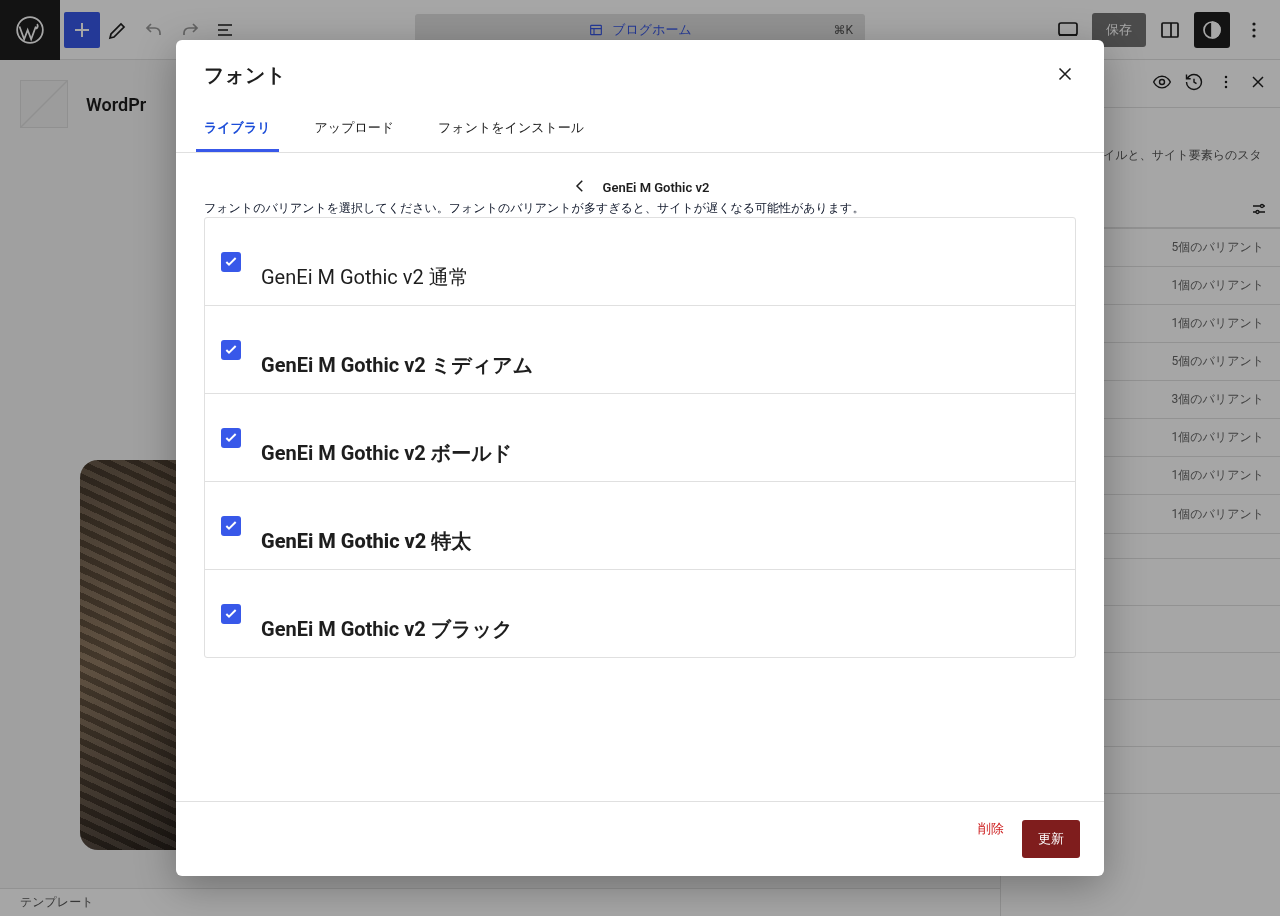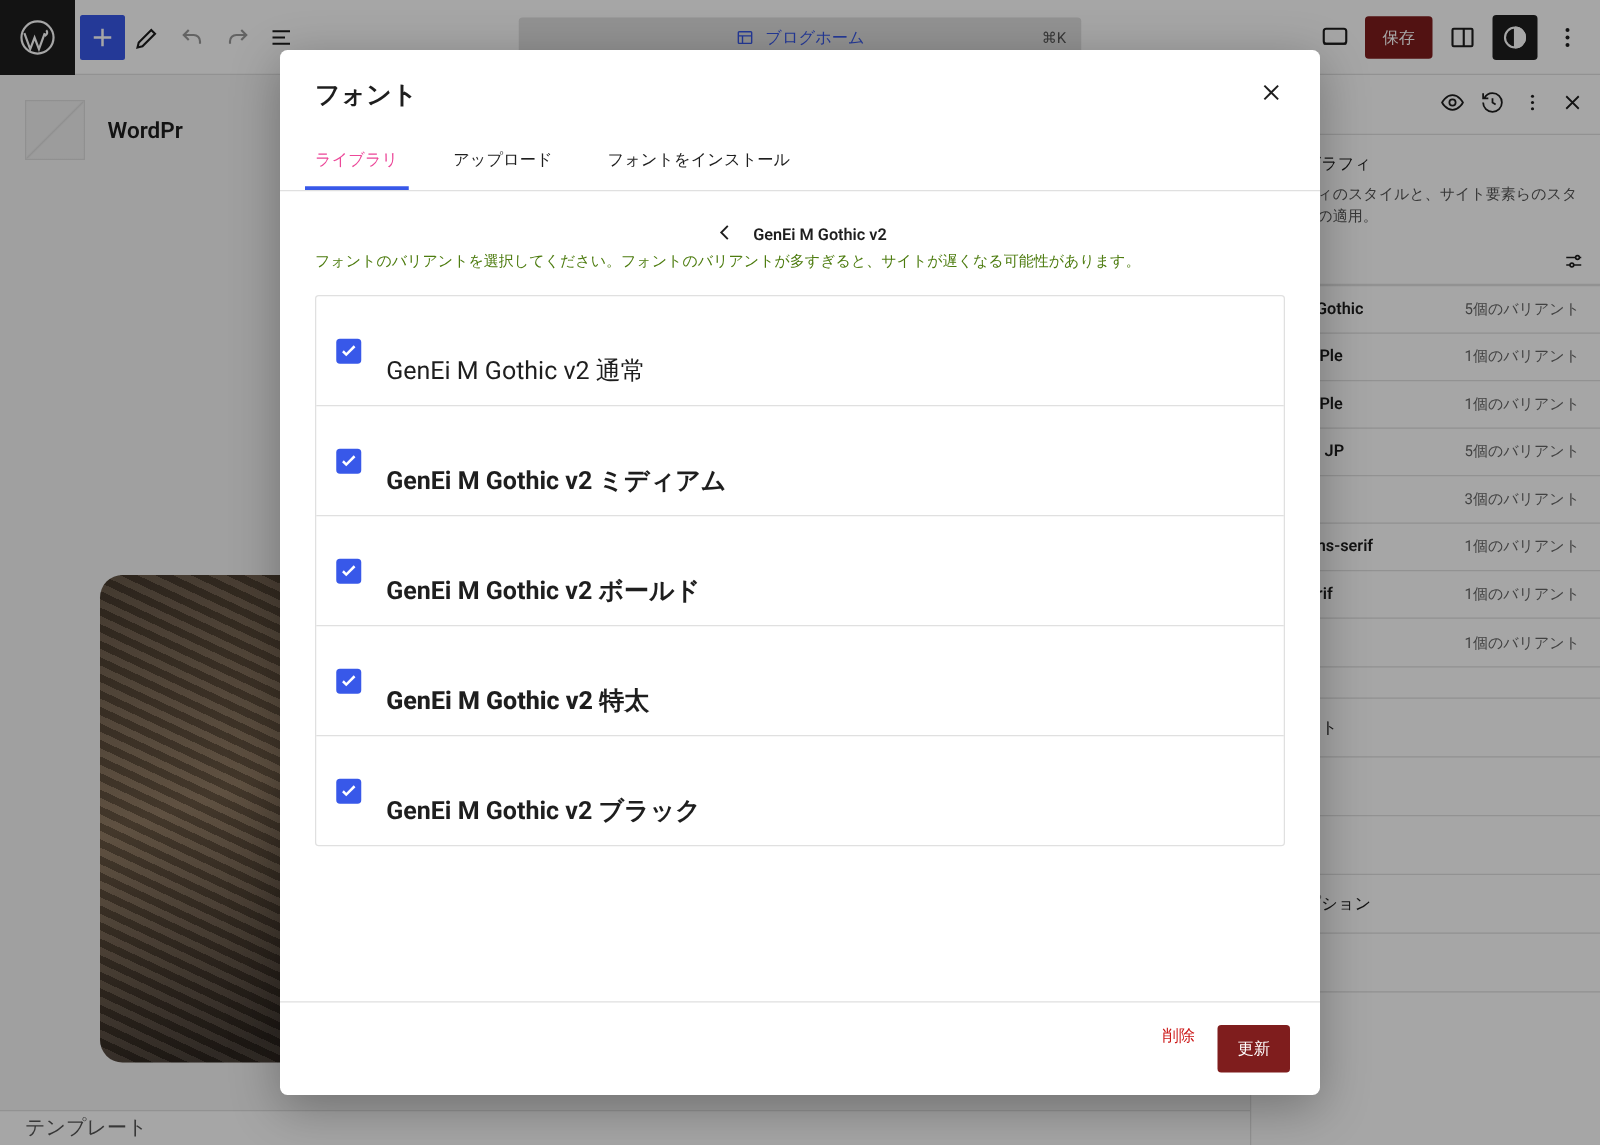--- a/index.html
+++ b/index.html
@@ -9,21 +9,21 @@
 .top-toolbar { height: 60px; background: #fff; border-bottom: 1px solid #e0e0e0; display: flex; align-items: center; padding: 0 8px; gap: 0; }
 .wp-logo { width: 60px; height: 60px; background: #1e1e1e; display: flex; align-items: center; justify-content: center; margin-left: -8px; margin-right: 4px; }
 .wp-logo svg { width: 28px; height: 28px; fill: #fff; }
 .icon-btn { width: 36px; height: 36px; display: flex; align-items: center; justify-content: center; border-radius: 2px; cursor: pointer; }
 .icon-btn.blue { background: #3858e9; color: #fff; }
 .icon-btn svg { width: 24px; height: 24px; }
 .center-chip { position: absolute; left: 50%; transform: translateX(-50%); background: #e0e0e0; height: 32px; border-radius: 3px; display: flex; align-items: center; padding: 0 14px; gap: 8px; width: 450px; justify-content: center; }
 .center-chip .k { position: absolute; right: 12px; color: #555; font-size: 12px; }
 .center-chip .lbl { color: #3858e9; font-size: 13px; }
 .right-tools { margin-left: auto; display: flex; align-items: center; gap: 6px; }
-.save-btn { background: #7f1d1d; color: #fff; padding: 8px 14px; border-radius: 3px; font-size: 13px; cursor: pointer; }
+.save-btn { background: #737373; color: #fff; padding: 8px 14px; border-radius: 3px; font-size: 13px; cursor: pointer; }
 .icon-btn.dark { background: #1e1e1e; color: #fff; border-radius: 3px; }
 
 
 .main-area { position: absolute; top: 60px; left: 0; right: 280px; bottom: 28px; background: #f6f6f6; padding: 0; overflow: hidden; }
 .site-header-row { display: flex; align-items: center; gap: 18px; padding: 20px 20px 12px 20px; }
 .site-logo-ph { width: 48px; height: 48px; background: linear-gradient(135deg, #f0f0f0 48%, #ddd 50%, #f0f0f0 52%); border: 1px solid #ddd; }
 .site-title { font-size: 18px; font-weight: 600; }
 .content-image { margin: 320px 20px 0 80px; width: 840px; height: 390px; background: linear-gradient(160deg, #5a4a3a 0%, #8a7258 30%, #3a3028 60%, #6b5a45 100%); border-radius: 18px; position: relative; overflow: hidden; }
 .content-image::before { content: ""; position: absolute; inset: 0; background: repeating-linear-gradient(25deg, rgba(0,0,0,0.25) 0 6px, rgba(255,255,255,0.08) 6px 12px); }
 
@@ -36,36 +36,36 @@
 .rs-desc { padding: 0 16px 12px; color: #555; font-size: 12px; line-height: 1.5; }
 .font-table { border-top: 1px solid #e0e0e0; }
 .font-row { display: flex; justify-content: space-between; align-items: center; padding: 10px 16px; border-bottom: 1px solid #e0e0e0; }
 .font-name { font-weight: 600; }
 .font-var { color: #666; font-size: 12px; text-align: center; }
 .element-list { margin-top: 24px; border-top: 1px solid #e0e0e0; }
 .element-row { padding: 14px 16px; border-bottom: 1px solid #e0e0e0; }
 .rs-toprow { display: flex; justify-content: space-between; align-items: center; padding: 0 12px 0 16px; height: 34px; border-bottom: 1px solid #e0e0e0; }
 
 
-.bottom-bar { position: absolute; left: 0; right: 280px; bottom: 0; height: 28px; background: #fff; border-top: 1px solid #e0e0e0; display: flex; align-items: center; padding: 0 20px; font-size: 16px; color: #555; }
+.bottom-bar { position: absolute; left: 0; right: 280px; bottom: 0; height: 28px; background: #fff; border-top: 1px solid #e0e0e0; display: flex; align-items: center; padding: 0 20px; font-size: 12px; color: #555; }
 
 
 .overlay { position: absolute; inset: 0; background: rgba(0,0,0,0.35); display: flex; align-items: flex-start; justify-content: center; }
-.modal { background: #fff; width: 832px; margin-top: 40px; border-radius: 6px; box-shadow: 0 10px 40px rgba(0,0,0,0.3); display: flex; flex-direction: column; height: 836px; }
+.modal { background: #fff; width: 928px; margin-top: 40px; border-radius: 6px; box-shadow: 0 10px 40px rgba(0,0,0,0.3); display: flex; flex-direction: column; height: 836px; }
 .modal-head { display: flex; align-items: center; justify-content: space-between; padding: 22px 28px 10px; }
 .modal-title { font-size: 20px; font-weight: 700; }
 .close-x { cursor: pointer; }
 .tabs { display: flex; gap: 28px; padding: 0 20px; border-bottom: 1px solid #e0e0e0; margin-top: 8px; }
 .tab { padding: 12px 8px; font-size: 13px; color: #1e1e1e; cursor: pointer; border-bottom: 3px solid transparent; }
-.tab.active { border-bottom-color: #3858e9; font-weight: 400; color:#ec4899; }
+.tab.active { border-bottom-color: #3858e9; font-weight: 700; color:#1d4ed8; }
 .modal-body { padding: 24px 28px; flex: 1; overflow: auto; }
 .back-row { display: flex; align-items: center; gap: 14px; margin-bottom: 2px; justify-content: center; }
 .back-row .chev { cursor: pointer; }
 .back-row .fname { font-weight: 600; font-size: 13px; }
-.hint { font-size: 12px; color: #4d7c0f; margin-bottom: 18px; }
+.hint { font-size: 12px; color: #0f172a; }
 .variant-list { border: 1px solid #e0e0e0; border-radius: 3px; }
 .variant-row { display: flex; align-items: center; gap: 20px; padding: 14px 16px; border-bottom: 1px solid #e0e0e0; }
 .variant-row:last-child { border-bottom: none; }
 .cb { width: 20px; height: 20px; background: #3858e9; border-radius: 3px; display: flex; align-items: center; justify-content: center; flex-shrink: 0; }
 .cb svg { width: 16px; height: 16px; stroke: #fff; }
 .variant-label { font-size: 20px; margin-top: 32px; }
 .w400 { font-weight: 400; }
 .w500 { font-weight: 700; }
 .w700 { font-weight: 700; }
 .w800 { font-weight: 800; }

